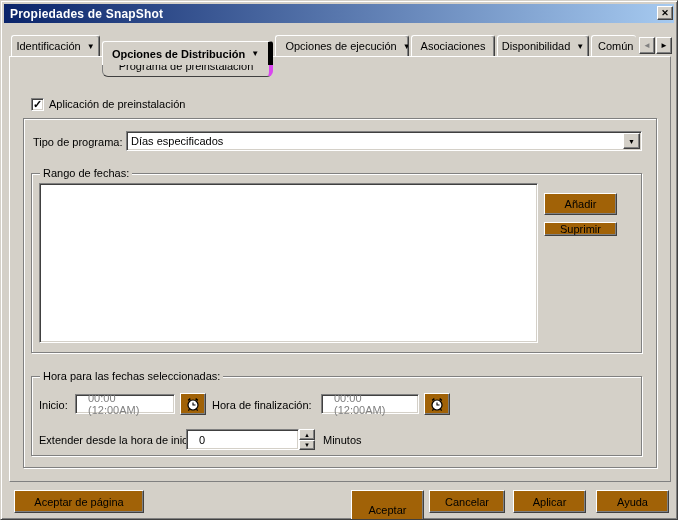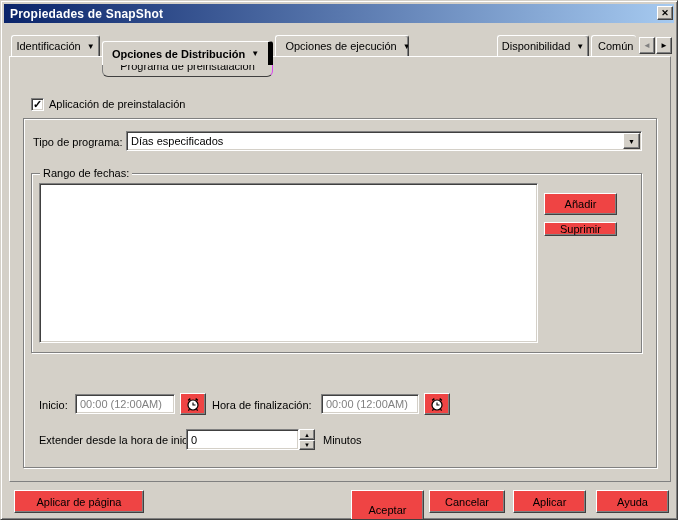--- a/index.html
+++ b/index.html
@@ -29,21 +29,21 @@
     border-top:1px solid #fff;border-left:1px solid #fff;border-right:1px solid #404040;
     box-shadow:inset -1px 0 0 #808080;
     border-radius:3px 3px 0 0;
     display:flex;align-items:center;justify-content:center;gap:6px;
     padding:0 6px;white-space:nowrap;overflow:hidden;
   }
   .tab.active{top:40px;height:24px;font-weight:bold;z-index:4;box-shadow:none;border-right:5px solid #000000;}
   .tab .arr{font-size:8px;line-height:1;margin-top:1px;}
   .subpanel{
     position:absolute;z-index:3;background:#d4d0c8;
-    border-left:1px solid #808080;border-right:1px solid #d946ef;border-bottom:1px solid #404040;
+    border-left:1px solid #808080;border-right:4px solid #d946ef;border-bottom:1px solid #404040;
     border-radius:0 0 6px 6px;
     display:flex;align-items:center;justify-content:center;
   }
   .scrollbtn{
     position:absolute;top:36px;width:16px;height:17px;background:#d4d0c8;
     border:1px solid;border-color:#fff #404040 #404040 #fff;
     box-shadow:inset -1px -1px 0 #808080;
     display:flex;align-items:center;justify-content:center;font-size:8px;line-height:1;
   }
   .page{
@@ -61,24 +61,24 @@
     position:absolute;width:13px;height:13px;background:#fff;
     border:1px solid;border-color:#808080 #fff #fff #808080;
     box-shadow:inset 1px 1px 0 #404040, inset -1px -1px 0 #d4d0c8;
     display:flex;align-items:center;justify-content:center;
     font-size:11px;font-weight:bold;line-height:1;
   }
   .sunken{
     background:#fff;border:1px solid;border-color:#808080 #fff #fff #808080;
     box-shadow:inset 1px 1px 0 #404040, inset -1px -1px 0 #d4d0c8;
   }
-  .field{position:absolute;display:flex;align-items:center;padding:0 4px;height:20px;}
+  .field{position:absolute;display:flex;align-items:center;padding:0 12px;height:20px;}
   .field.disabled{color:#808080;}
   .btn{
-    position:absolute;background:#ef4444;
+    position:absolute;background:#a16207;
     border:1px solid;border-color:#fff #404040 #404040 #fff;
     box-shadow:inset -1px -1px 0 #808080;
     display:flex;align-items:center;justify-content:center;cursor:default;
   }
   .lbl{position:absolute;white-space:nowrap;}
   .combo{position:absolute;height:20px;}
   .combo .value{position:absolute;left:4px;top:3px;}
   .combo-btn{
     position:absolute;right:1px;top:1px;width:17px;height:16px;background:#d4d0c8;
     border:1px solid;border-color:#fff #404040 #404040 #fff;
@@ -110,20 +110,23 @@
     <span class="arr">▼</span>
   </div>
   <div class="tab active" style="left:101px;width:171px;">
     <span>Opciones de Distribución</span>
     <span class="arr">▼</span>
   </div>
   <div class="tab" style="left:274px;width:134px;padding-left:18px;">
     <span>Opciones de ejecución</span>
     <span class="arr">▼</span>
   </div>
+  <div class="tab" style="left:410px;width:84px;">
+    <span>Asociaciones</span>
+  </div>
   <div class="tab" style="left:496px;width:92px;">
     <span>Disponibilidad</span>
     <span class="arr">▼</span>
   </div>
   <div class="tab" style="left:590px;width:45px;border-right:none;box-shadow:none;justify-content:flex-start;">
     <span>Común</span>
   </div>
   <div class="scrollbtn" style="left:638px;color:#808080;">
     <span>◄</span>
   </div>
@@ -156,20 +159,23 @@
     <span class="grouplabel">Rango de fechas:</span>
   </div>
   <div class="sunken" style="position:absolute;left:38px;top:182px;width:499px;height:160px;"></div>
   <div class="btn" style="left:543px;top:192px;width:73px;height:22px;">
     <span>Añadir</span>
   </div>
   <div class="btn" style="left:543px;top:221px;width:73px;height:14px;">
     <span>Suprimir</span>
   </div>
 
+  <div class="groupbox" style="left:30px;top:375px;width:611px;height:80px;">
+    <span class="grouplabel">Hora para las fechas seleccionadas:</span>
+  </div>
 
   <span class="lbl" style="left:38px;top:398px;">Inicio:</span>
   <div class="field sunken disabled" style="left:74px;top:393px;width:100px;">
     <span>00:00 (12:00AM)</span>
   </div>
   <div class="btn clockbtn" style="left:179px;top:392px;">
     <svg width="16" height="16" viewBox="0 0 16 16">
       <circle cx="8" cy="9" r="5" fill="#ffffff" stroke="#000000" stroke-width="1.2"></circle>
       <path d="M8 6.5 V9 H10.5" stroke="#000000" stroke-width="1.1" fill="none"></path>
       <path d="M3.2 4.4 L5.4 2.6 M12.8 4.4 L10.6 2.6" stroke="#000000" stroke-width="1.4" fill="none"></path>
@@ -197,21 +203,21 @@
     <div class="spinbtn" style="height:11px;">
       <span>▲</span>
     </div>
     <div class="spinbtn" style="height:10px;">
       <span>▼</span>
     </div>
   </div>
   <span class="lbl" style="left:322px;top:433px;">Minutos</span>
 
   <div class="btn" style="left:13px;top:489px;width:130px;height:23px;">
-    <span>Aplicar de página</span>
+    <span>Aceptar de página</span>
   </div>
   <div class="btn" style="left:350px;top:489px;width:73px;height:39px;">
     <span>Aceptar</span>
   </div>
   <div class="btn" style="left:512px;top:489px;width:73px;height:23px;">
     <span>Aplicar</span>
   </div>
   <div class="btn" style="left:428px;top:489px;width:76px;height:23px;">
     <span>Cancelar</span>
   </div>

